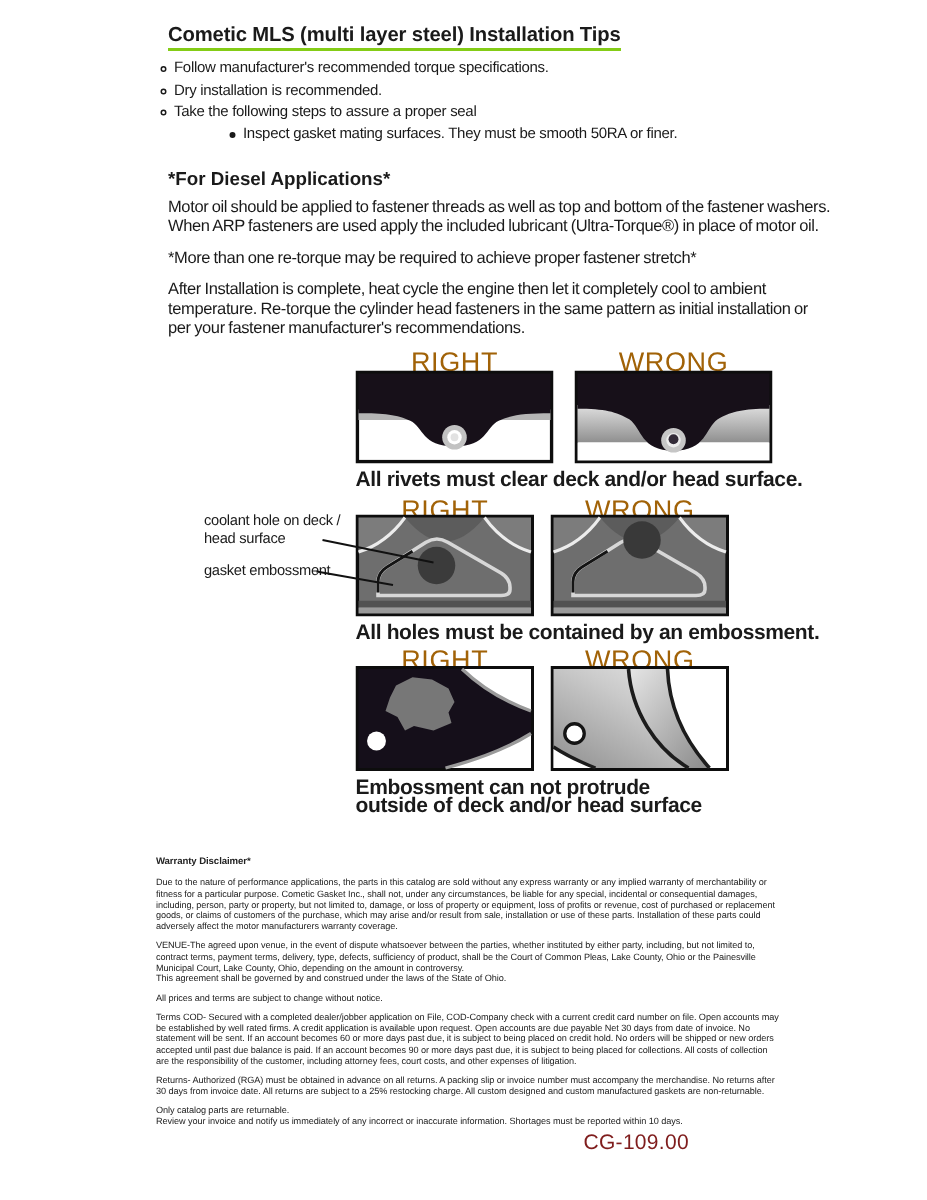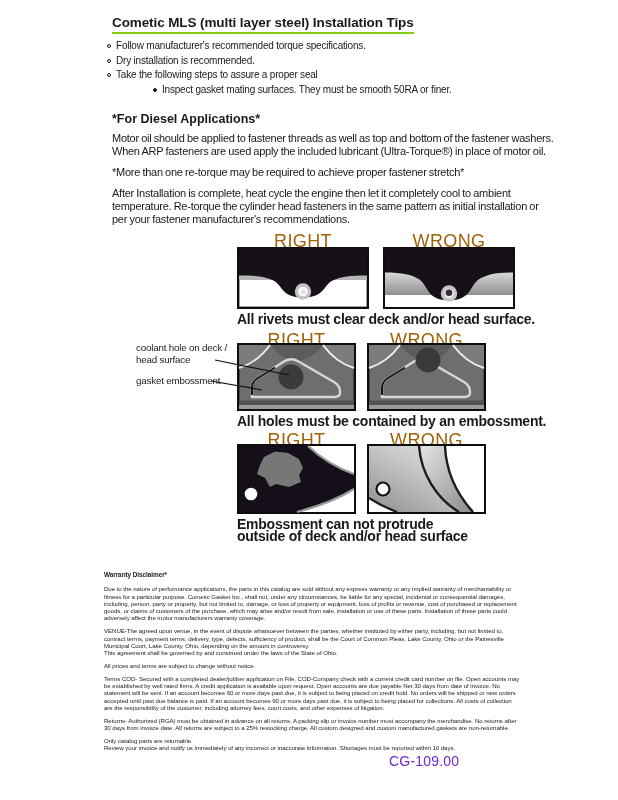--- a/index.html
+++ b/index.html
@@ -32,21 +32,21 @@
   .dlabel { font-size:18px; letter-spacing:0.4px; text-align:center; color:#a16207; }
   .dcap { font-size:14px; font-weight:700; letter-spacing:-0.25px; line-height:12px; }
   .ann { font-size:9.8px; line-height:11.5px; letter-spacing:-0.2px;margin-left:15px; }
   .leaders { pointer-events:none; }
   
   .legal { position:absolute; left:104px; top:571px; width:416px;
     font-size:6.1px; line-height:7.3px; letter-spacing:-0.05px; color:#222; }
   .legal-h { font-weight:700; font-size:6.4px; margin-bottom:7px; }
   .legal p { margin-top:5.5px; }
   .legal p.tight { margin-top:0; }
-  .code { position:absolute; left:389px; top:753px; font-size:14px; letter-spacing:0.2px; color:#6d28d9; }
+  .code { position:absolute; left:389px; top:753px; font-size:14px; letter-spacing:0.2px; color:#7f1d1d; }
 </style>
 </head>
 <body>
 
 <div class="page">
 
   <h1 class="title">Cometic MLS (multi layer steel) Installation Tips</h1>
 
   <div class="tips">
     <div class="tip">

